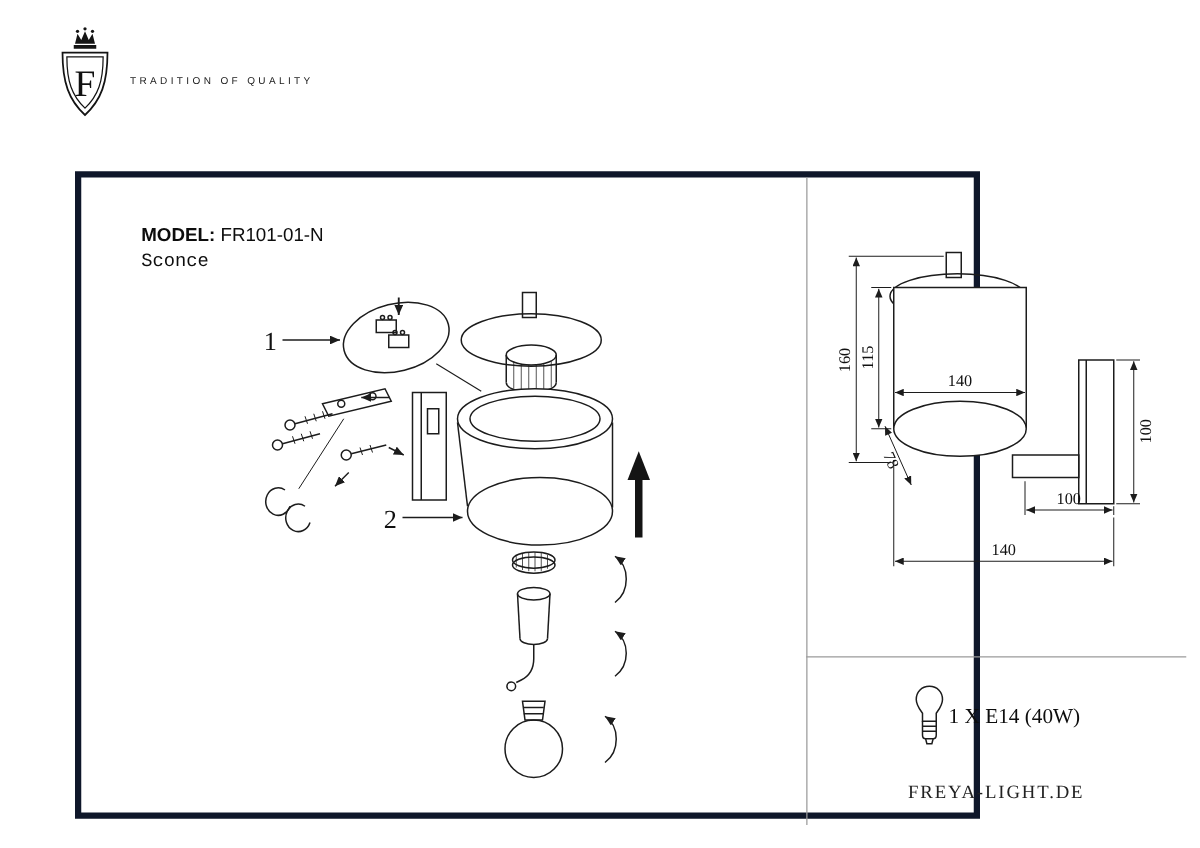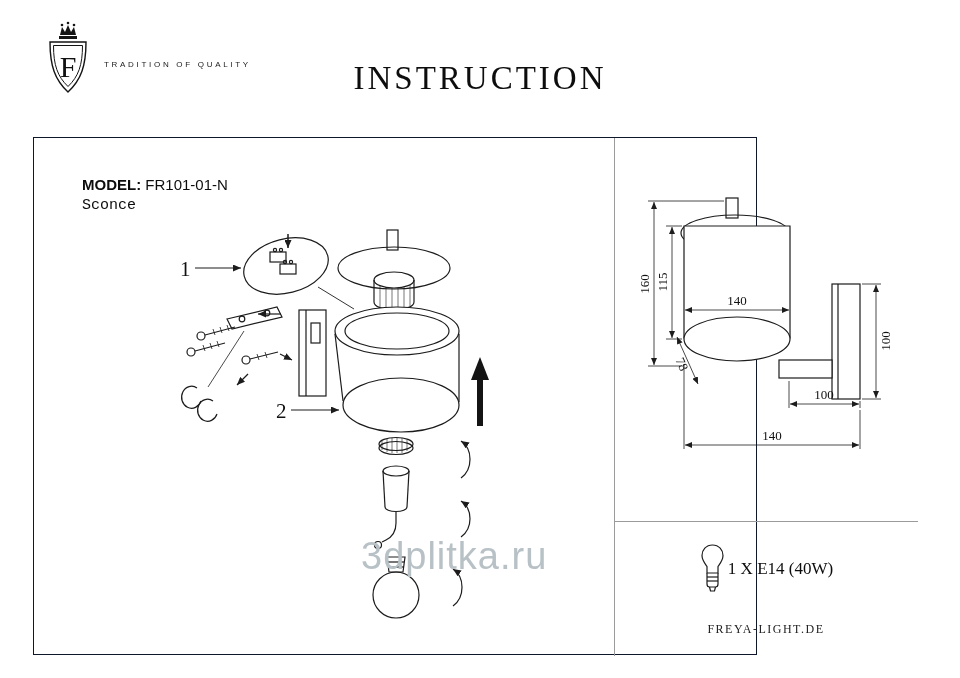--- a/index.html
+++ b/index.html
@@ -11,35 +11,35 @@
   .logo { position:absolute; left:42px; top:20px; display:flex; gap:10px; align-items:flex-start; }
   .shield { width:52px; height:84px; display:block; }
   .brand-block { padding-top:16px; }
   .brand { font-family:"Liberation Serif", serif; font-size:36px; letter-spacing:8px; line-height:1; color:#0d0d0d; }
   .tagline { font-size:8px; letter-spacing:2.7px; margin-top:24px; color:#1a1a1a; }
   .title { position:absolute; left:280px; top:60px; width:400px; text-align:center;
            font-family:"Liberation Serif", serif; font-size:33px; letter-spacing:3px;
            font-weight:normal; color:#0d0d0d; }
 
   
-  .frame { position:absolute; left:33px; top:137px; width:724px; height:518px;
-           border:1px solid #0f172a; background:#fff; }
+  .frame { position:absolute; left:60px; top:137px; width:724px; height:518px;
+           border:5px solid #0f172a; background:#fff; }
   .model { position:absolute; left:48px; top:38px; font-size:15px; color:#0d0d0d; }
   .model .line2 { margin-top:4px;font-family:Liberation Mono, monospace; }
   .vdiv { position:absolute; left:580px; top:0; width:1px; height:518px; background:#9b9b9b; }
   .hdiv { position:absolute; left:580px; top:383px; width:304px; height:1px; background:#9b9b9b; }
   .assembly-svg { position:absolute; left:0; top:0; }
   .dims-svg { position:absolute; left:580px; top:0; }
 
   
   .spec-row { position:absolute; left:580px; top:402px; width:304px; height:58px;
               display:flex; justify-content:center; align-items:center; gap:2px; }
   .spec-text { font-family:"Liberation Serif", serif; font-size:17px; color:#0d0d0d; }
   .website { position:absolute; left:580px; top:484px; width:304px; text-align:center;
-             font-family:"Liberation Serif", serif; font-size:12px; letter-spacing:1.5px; color:#222; }
+             font-family:"Liberation Serif", serif; font-size:15px; letter-spacing:1.5px; color:#222; }
 
   
   .watermark { position:absolute; left:372px; top:534px; font-size:38px; color:#b7c1c6;
                letter-spacing:1px; z-index:5; }
 
   svg text { font-family:"Liberation Serif", serif; fill:#111; }
 </style>
 </head>
 <body>
 
@@ -58,21 +58,20 @@
         <path d="M8,22 L44,22 C44,46 39,60 26,72 C13,60 8,46 8,22 Z"></path>
         <path d="M11.5,25.5 L40.5,25.5 C40.5,45 36.5,56.5 26,66.5 C15.5,56.5 11.5,45 11.5,25.5 Z" stroke-width="1"></path>
       </g>
       <text x="26" y="57" text-anchor="middle" font-size="30" fill="#141414">F</text>
     </svg>
     <div class="brand-block">
       <div class="tagline">TRADITION OF QUALITY</div>
     </div>
   </div>
 
-  <h1 class="title">INSTRUCTION</h1>
 
   <div class="frame">
 
     <div class="model">
       <div><b>MODEL:</b> <span>FR101-01-N</span></div>
       <div class="line2">Sconce</div>
     </div>
 
     <svg class="assembly-svg" width="580" height="518" viewBox="0 0 580 518">
       <defs>
@@ -188,21 +187,20 @@
 
       <g fill="#141414">
         <rect x="443" y="238" width="6" height="50"></rect>
         <polygon points="437,242 455,242 446,219"></polygon>
       </g>
 
       <text x="146" y="138" font-size="21">1</text>
       <text x="242" y="280" font-size="21">2</text>
     </svg>
 
-    <div class="watermark" style="position:absolute; left:327px; top:397px;">3dplitka.ru</div>
 
     <div class="vdiv"></div>
     <div class="hdiv"></div>
 
     <svg class="dims-svg" width="304" height="383" viewBox="0 0 304 383">
       <defs>
         <marker id="dae" markerUnits="userSpaceOnUse" markerWidth="8" markerHeight="6" refX="7" refY="3" orient="auto">
           <path d="M0,0 L7,3 L0,6 Z" fill="#1c1c1c"></path>
         </marker>
         <marker id="das" markerUnits="userSpaceOnUse" markerWidth="8" markerHeight="6" refX="0" refY="3" orient="auto">

